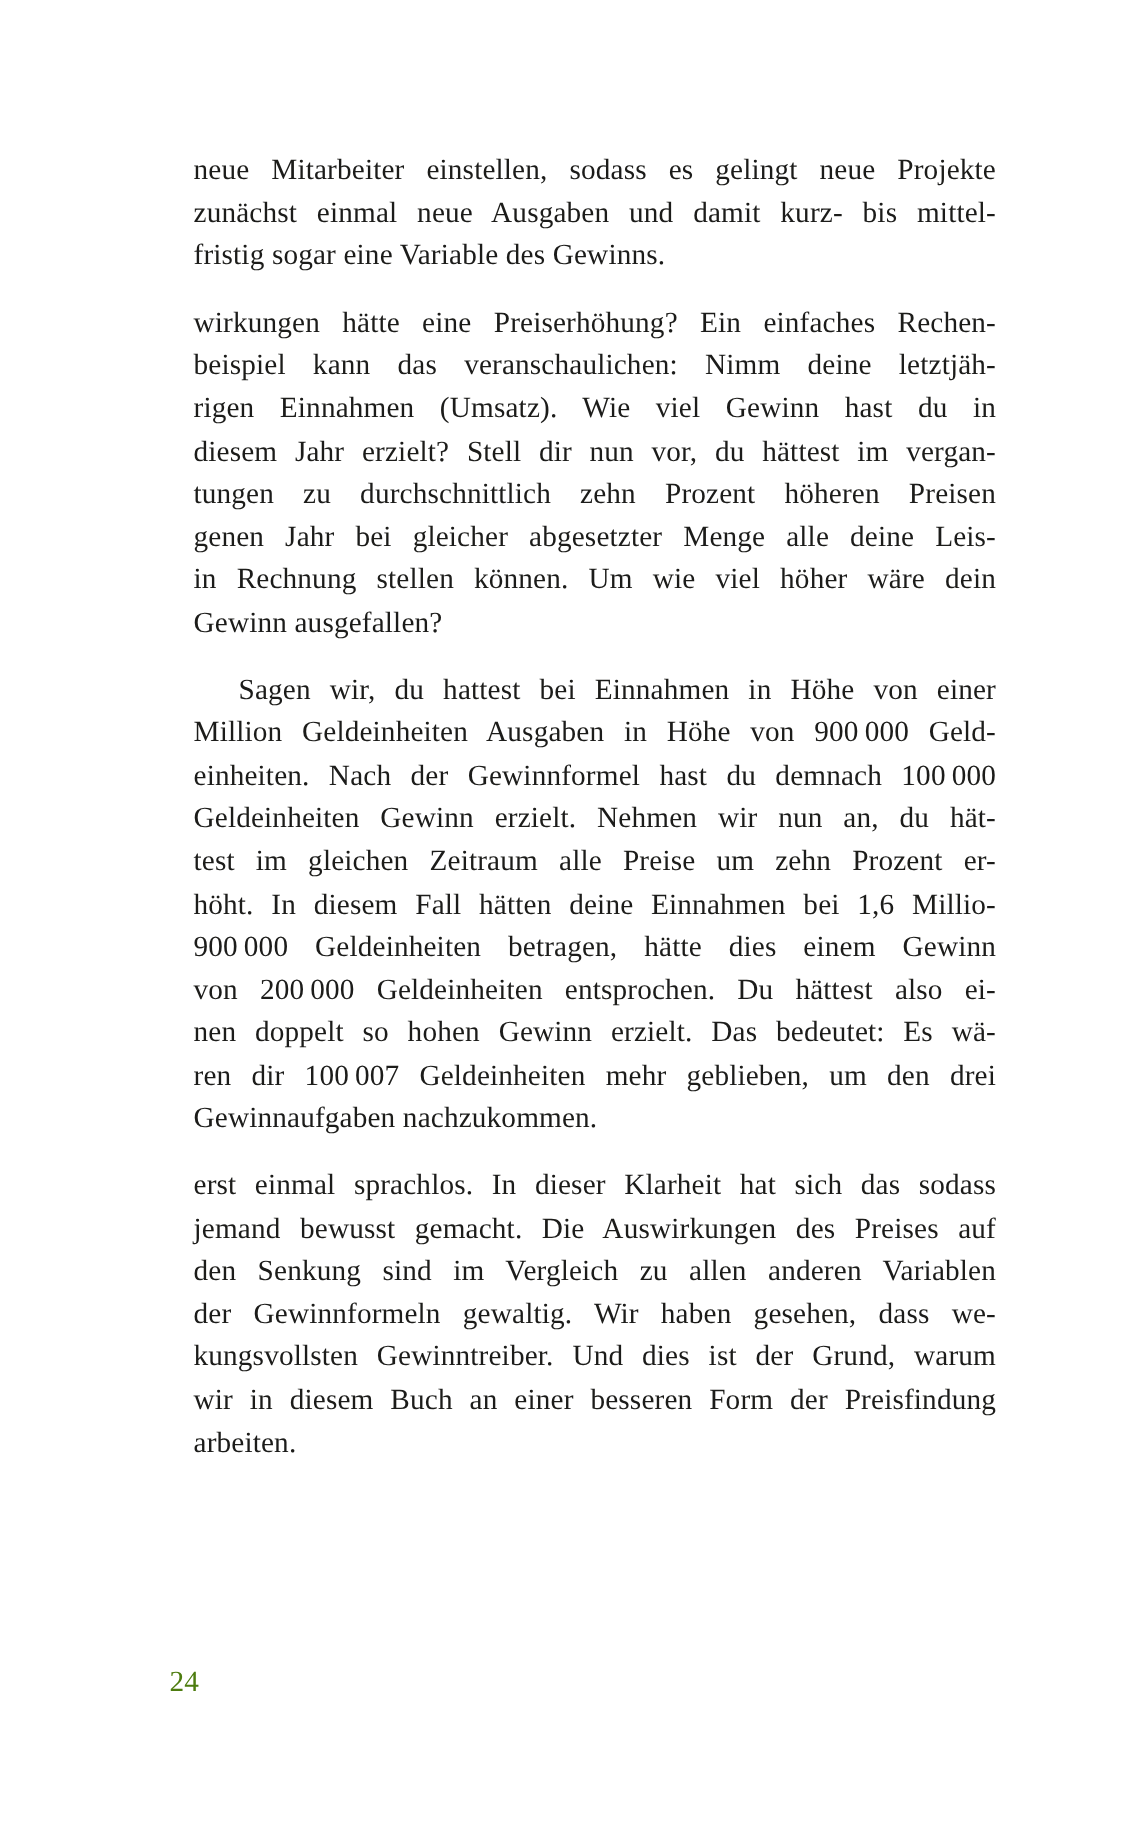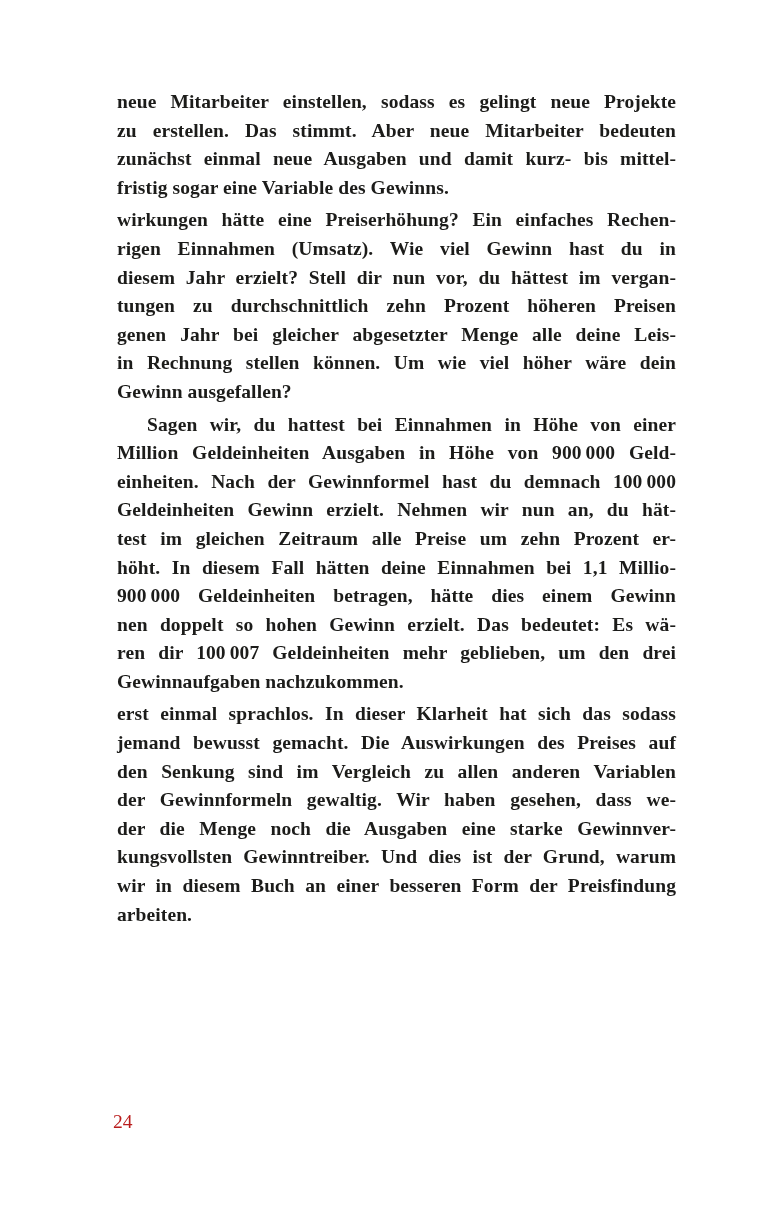--- a/index.html
+++ b/index.html
@@ -23,81 +23,80 @@
     position: absolute;
     left: 113px;
     top: 84px;
     width: 567px;
     font-size: 19.5px;
     line-height: 28.6px;
     color: #1c1c1a;
     letter-spacing: 0.1px;
   }
   .paragraph {
-    margin: 4px;
+    margin: 16px;
     padding: 0;
-    font-weight: bold;
   }
   .text-line {
     text-align: justify;
     text-align-last: justify;
     white-space: normal;
   }
   .text-line.para-end {
     text-align-last: left;
   }
   .text-line.first-indent {
     text-indent: 30px;
   }
   .page-number {
     position: absolute;
     left: 113px;
     top: 1108px;
     font-size: 19.5px;
     line-height: 28px;
-    color: #b91c1c;
+    color: #4d7c0f;
   }
 </style>
 </head>
 <body>
 
 <div class="book-page">
   <div class="text-block" id="text-block">
       <div class="paragraph">
         <div class="text-line">neue Mitarbeiter einstellen, sodass es gelingt neue Projekte</div>
-        <div class="text-line">zu erstellen. Das stimmt. Aber neue Mitarbeiter bedeuten</div>
         <div class="text-line">zunächst einmal neue Ausgaben und damit kurz- bis mittel-</div>
         <div class="text-line para-end">fristig sogar eine Variable des Gewinns.</div>
       </div>
       <div class="paragraph">
         <div class="text-line">wirkungen hätte eine Preiserhöhung? Ein einfaches Rechen-</div>
+        <div class="text-line">beispiel kann das veranschaulichen: Nimm deine letztjäh-</div>
         <div class="text-line">rigen Einnahmen (Umsatz). Wie viel Gewinn hast du in</div>
         <div class="text-line">diesem Jahr erzielt? Stell dir nun vor, du hättest im vergan-</div>
         <div class="text-line">tungen zu durchschnittlich zehn Prozent höheren Preisen</div>
         <div class="text-line">genen Jahr bei gleicher abgesetzter Menge alle deine Leis-</div>
         <div class="text-line">in Rechnung stellen können. Um wie viel höher wäre dein</div>
         <div class="text-line para-end">Gewinn ausgefallen?</div>
       </div>
       <div class="paragraph">
         <div class="text-line first-indent">Sagen wir, du hattest bei Einnahmen in Höhe von einer</div>
         <div class="text-line">Million Geldeinheiten Ausgaben in Höhe von 900 000 Geld-</div>
         <div class="text-line">einheiten. Nach der Gewinnformel hast du demnach 100 000</div>
         <div class="text-line">Geldeinheiten Gewinn erzielt. Nehmen wir nun an, du hät-</div>
         <div class="text-line">test im gleichen Zeitraum alle Preise um zehn Prozent er-</div>
-        <div class="text-line">höht. In diesem Fall hätten deine Einnahmen bei 1,1 Millio-</div>
+        <div class="text-line">höht. In diesem Fall hätten deine Einnahmen bei 1,6 Millio-</div>
         <div class="text-line">900 000 Geldeinheiten betragen, hätte dies einem Gewinn</div>
+        <div class="text-line">von 200 000 Geldeinheiten entsprochen. Du hättest also ei-</div>
         <div class="text-line">nen doppelt so hohen Gewinn erzielt. Das bedeutet: Es wä-</div>
         <div class="text-line">ren dir 100 007 Geldeinheiten mehr geblieben, um den drei</div>
         <div class="text-line para-end">Gewinnaufgaben nachzukommen.</div>
       </div>
       <div class="paragraph">
         <div class="text-line">erst einmal sprachlos. In dieser Klarheit hat sich das sodass</div>
         <div class="text-line">jemand bewusst gemacht. Die Auswirkungen des Preises auf</div>
         <div class="text-line">den Senkung sind im Vergleich zu allen anderen Variablen</div>
         <div class="text-line">der Gewinnformeln gewaltig. Wir haben gesehen, dass we-</div>
-        <div class="text-line">der die Menge noch die Ausgaben eine starke Gewinnver-</div>
         <div class="text-line">kungsvollsten Gewinntreiber. Und dies ist der Grund, warum</div>
         <div class="text-line">wir in diesem Buch an einer besseren Form der Preisfindung</div>
         <div class="text-line para-end">arbeiten.</div>
       </div>
     </div>
   <div class="page-number">24</div>
 </div>
 
 </body></html>

